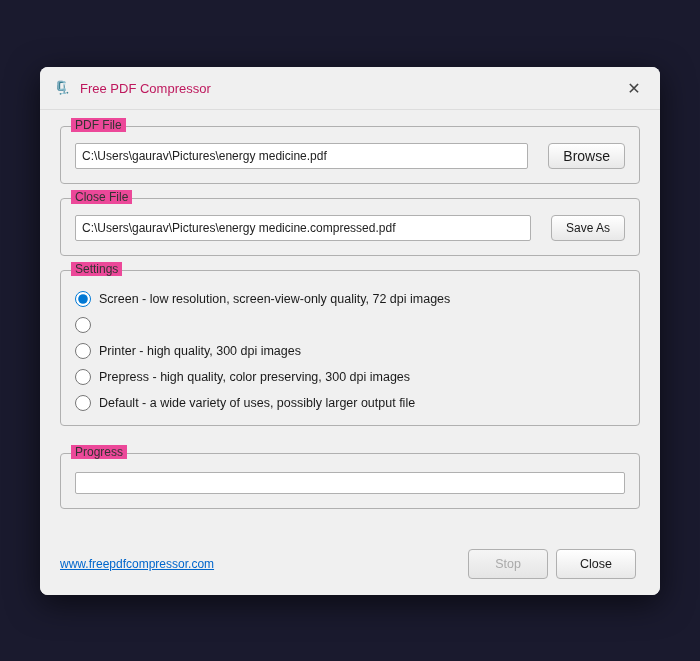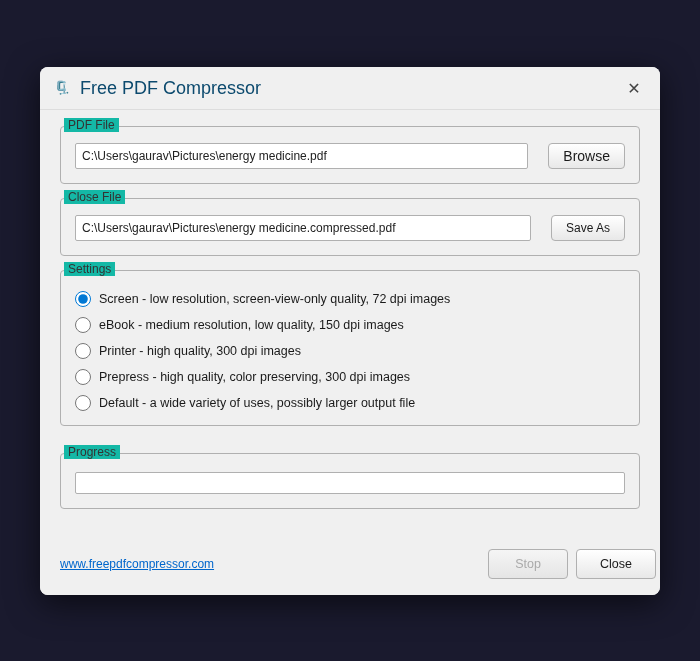--- a/index.html
+++ b/index.html
@@ -42,22 +42,22 @@
       align-items: center;
       gap: 8px;
     }
 
     .title-icon {
       width: 18px;
       height: 18px;
     }
 
     .title-text {
-      font-size: 18px;
-      color: #0c4a6e;
+      font-size: 13px;
+      color: #be185d;
     }
 
     .close-btn {
       width: 24px;
       height: 24px;
       border: none;
       background: transparent;
       cursor: pointer;
       display: flex;
       align-items: center;
@@ -76,22 +76,22 @@
       border: 1px solid #b0b0b0;
       border-radius: 4px;
       padding: 10px 14px 14px 14px;
       margin-bottom: 14px;
       position: relative;
     }
 
     .group-label {
       position: absolute;
       top: -9px;
-      left: 3px;
-      background: #14b8a6;
+      left: 10px;
+      background: #ec4899;
       padding: 0 4px;
       font-size: 12px;
       color: #333;
     }
 
     .file-row {
       display: flex;
       align-items: center;
       gap: 20px;
       margin-top: 6px;
@@ -180,21 +180,21 @@
     .progress-bar-fill {
       height: 100%;
       background: #0078d4;
       width: 0%;
     }
 
     .footer {
       display: flex;
       align-items: center;
       justify-content: space-between;
-      padding: 10px 4px 16px 20px;
+      padding: 10px 24px 16px 20px;
       background: #f0f0f0;
     }
 
     .footer-link {
       color: #0066cc;
       text-decoration: underline;
       cursor: pointer;
       font-size: 12px;
     }
 
@@ -255,21 +255,20 @@
     <div class="settings-group">
       <span class="group-label">Settings</span>
 
       <div class="radio-option">
         <input type="radio" name="quality" id="opt1" checked="" style="">
         <label class="radio-label" for="opt1">Screen - low resolution, screen-view-only quality, 72 dpi images</label>
       </div>
 
       <div class="radio-option">
         <input type="radio" name="quality" id="opt2" style="">
-        <label class="radio-label" for="opt2">eBook - medium resolution, low quality, 150 dpi images</label>
       </div>
 
       <div class="radio-option">
         <input type="radio" name="quality" id="opt3" style="">
         <label class="radio-label" for="opt3">Printer - high quality, 300 dpi images</label>
       </div>
 
       <div class="radio-option">
         <input type="radio" name="quality" id="opt4" style="">
         <label class="radio-label" for="opt4">Prepress - high quality, color preserving, 300 dpi images</label>

